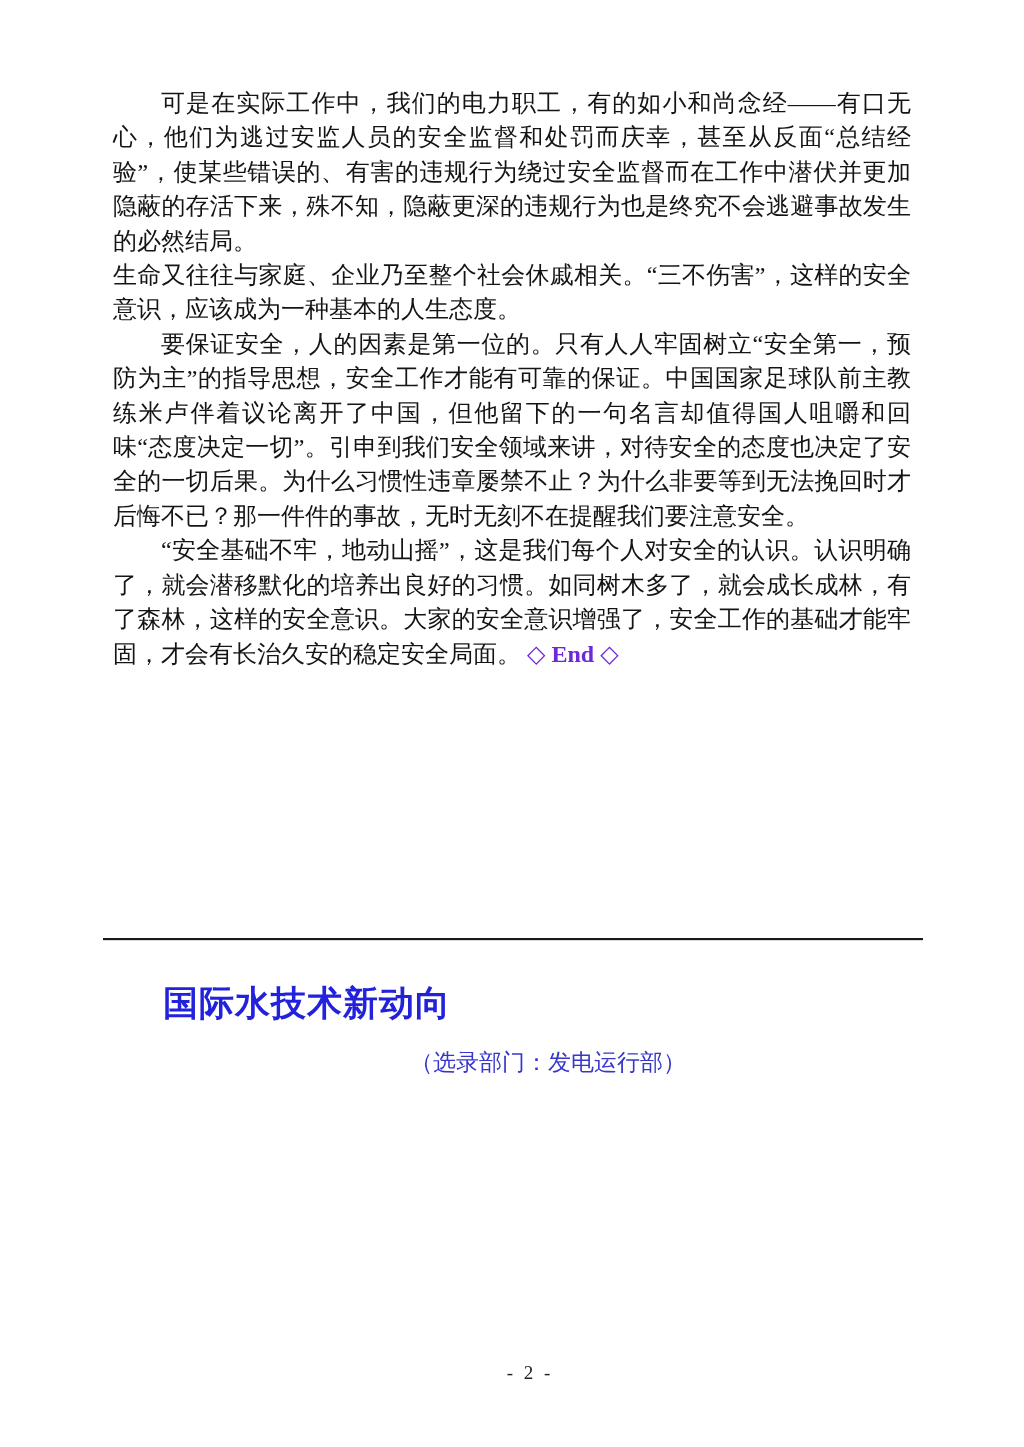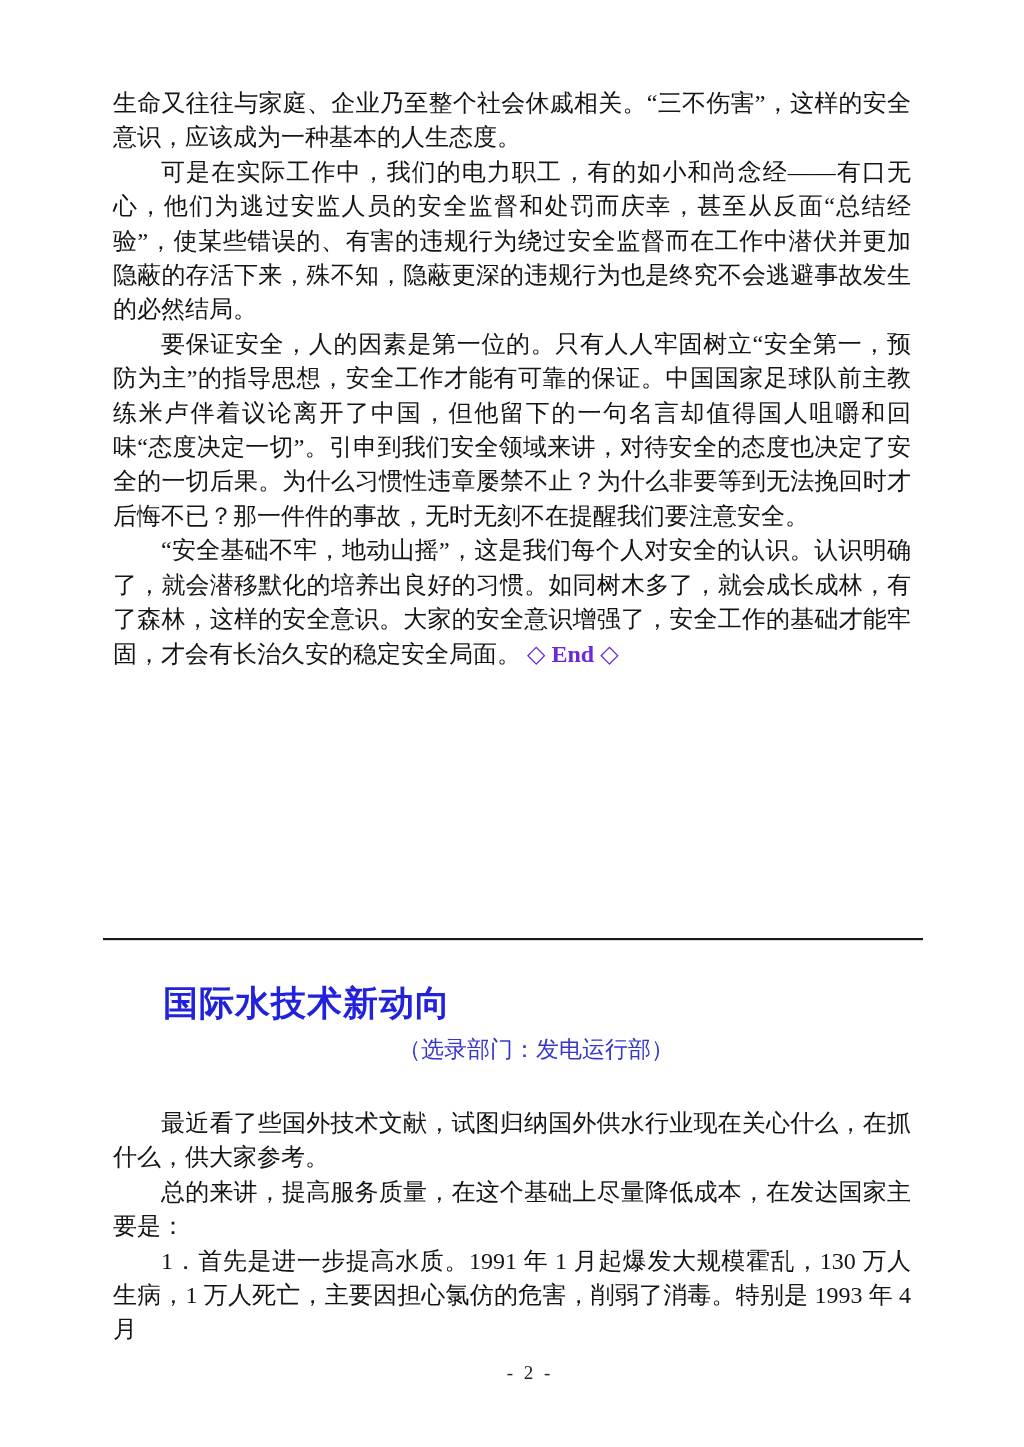--- a/index.html
+++ b/index.html
@@ -59,59 +59,54 @@
     font-weight: bold;
     font-size: 35px;
     line-height: 38px;
     letter-spacing: 1px;
     color: #2222dd;
   }
   .subtitle {
     position: absolute;
     left: 113px; top: 1033px;
     width: 798px;
-    margin: 4px;
+    margin: 16px;
     text-align: center;
     text-indent: 40px;
     font-size: 23px;
     line-height: 26px;
     color: #3636cc;
-    font-family: Liberation Serif, serif;
+    font-family: Liberation Sans, sans-serif;
   }
   .page-number {
     position: absolute;
     left: 0; top: 1362px;
     width: 1024px;
     text-align: center;
     text-indent: 36px;
     font-size: 19px;
     letter-spacing: 3px;
     color: #222222;
     font-family: "Liberation Serif", "DejaVu Serif", serif;
   }
 </style>
 </head>
 <body>
 
 <div class="page">
 
   <div class="article1">
+    <p class="para">可是在实际工作中，我们的电力职工，有的如小和尚念经——有口无心，他们为逃过安监人员的安全监督和处罚而庆幸，甚至从反面“总结经验”，使某些错误的、有害的违规行为绕过安全监督而在工作中潜伏并更加隐蔽的存活下来，殊不知，隐蔽更深的违规行为也是终究不会逃避事故发生的必然结局。</p>
     <p class="para noindent">生命又往往与家庭、企业乃至整个社会休戚相关。“三不伤害”，这样的安全意识，应该成为一种基本的人生态度。</p>
-    <p class="para">可是在实际工作中，我们的电力职工，有的如小和尚念经——有口无心，他们为逃过安监人员的安全监督和处罚而庆幸，甚至从反面“总结经验”，使某些错误的、有害的违规行为绕过安全监督而在工作中潜伏并更加隐蔽的存活下来，殊不知，隐蔽更深的违规行为也是终究不会逃避事故发生的必然结局。</p>
     <p class="para">要保证安全，人的因素是第一位的。只有人人牢固树立“安全第一，预防为主”的指导思想，安全工作才能有可靠的保证。中国国家足球队前主教练米卢伴着议论离开了中国，但他留下的一句名言却值得国人咀嚼和回味“态度决定一切”。引申到我们安全领域来讲，对待安全的态度也决定了安全的一切后果。为什么习惯性违章屡禁不止？为什么非要等到无法挽回时才后悔不已？那一件件的事故，无时无刻不在提醒我们要注意安全。</p>
     <p class="para"><span>“安全基础不牢，地动山摇”，这是我们每个人对安全的认识。认识明确了，就会潜移默化的培养出良好的习惯。如同树木多了，就会成长成林，有了森林，这样的安全意识。大家的安全意识增强了，安全工作的基础才能牢固，才会有长治久安的稳定安全局面。</span> <span class="end-marker">◇ End ◇</span></p>
   </div>
 
   <hr class="divider">
 
   <h1 class="title">国际水技术新动向</h1>
 
   <div class="subtitle">（选录部门：发电运行部）</div>
 
-  <div class="article2">
-    <p class="para">最近看了些国外技术文献，试图归纳国外供水行业现在关心什么，在抓什么，供大家参考。</p>
-    <p class="para">总的来讲，提高服务质量，在这个基础上尽量降低成本，在发达国家主要是：</p>
-    <p class="para">1．首先是进一步提高水质。1991 年 1 月起爆发大规模霍乱，130 万人生病，1 万人死亡，主要因担心氯仿的危害，削弱了消毒。特别是 1993 年 4 月</p>
-  </div>
 
   <div class="page-number">- 2 -</div>
 
 </div>
 
 </body></html>

